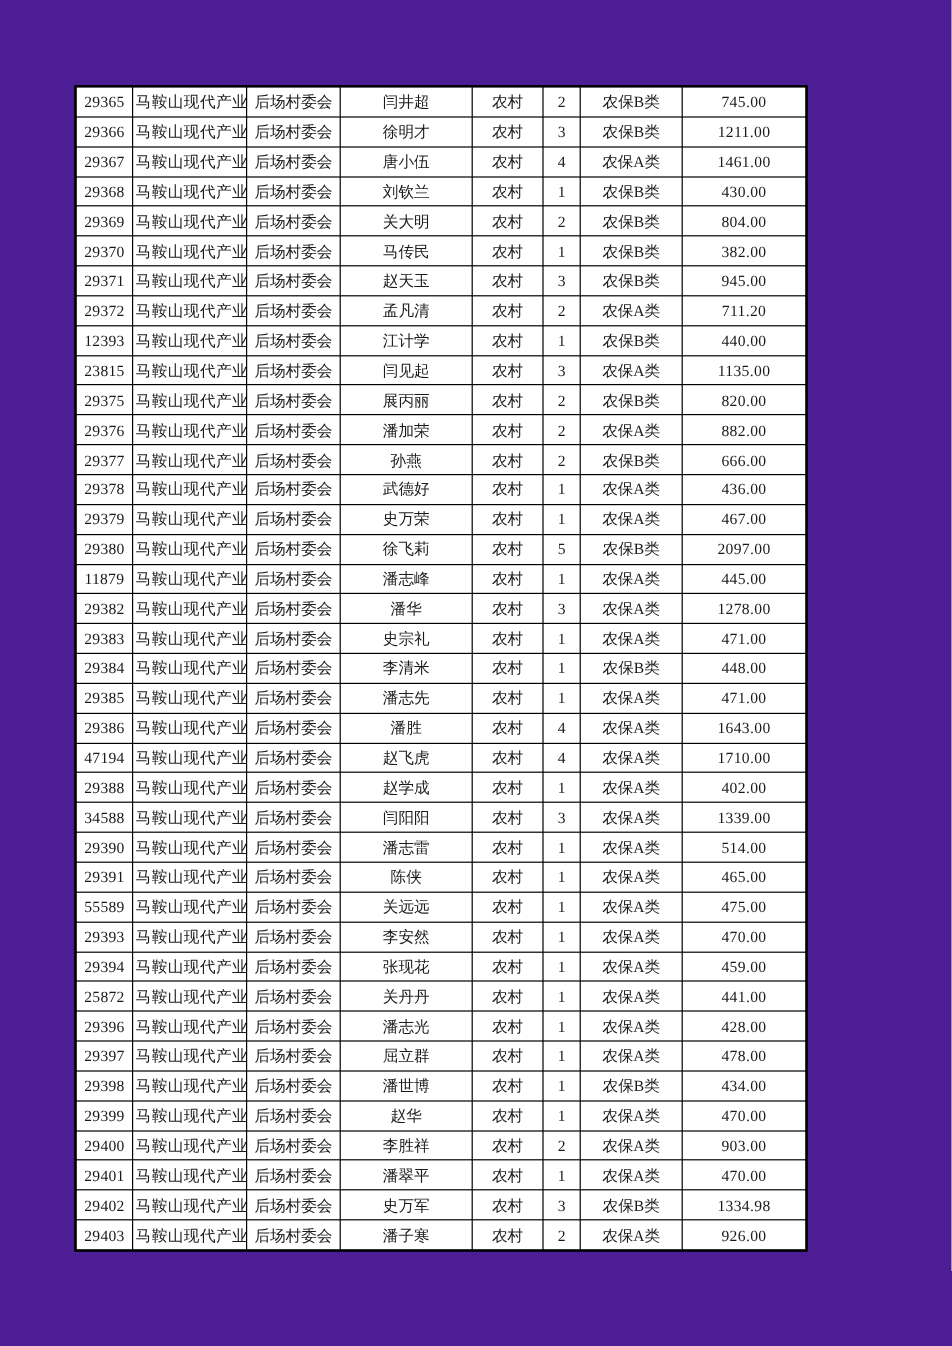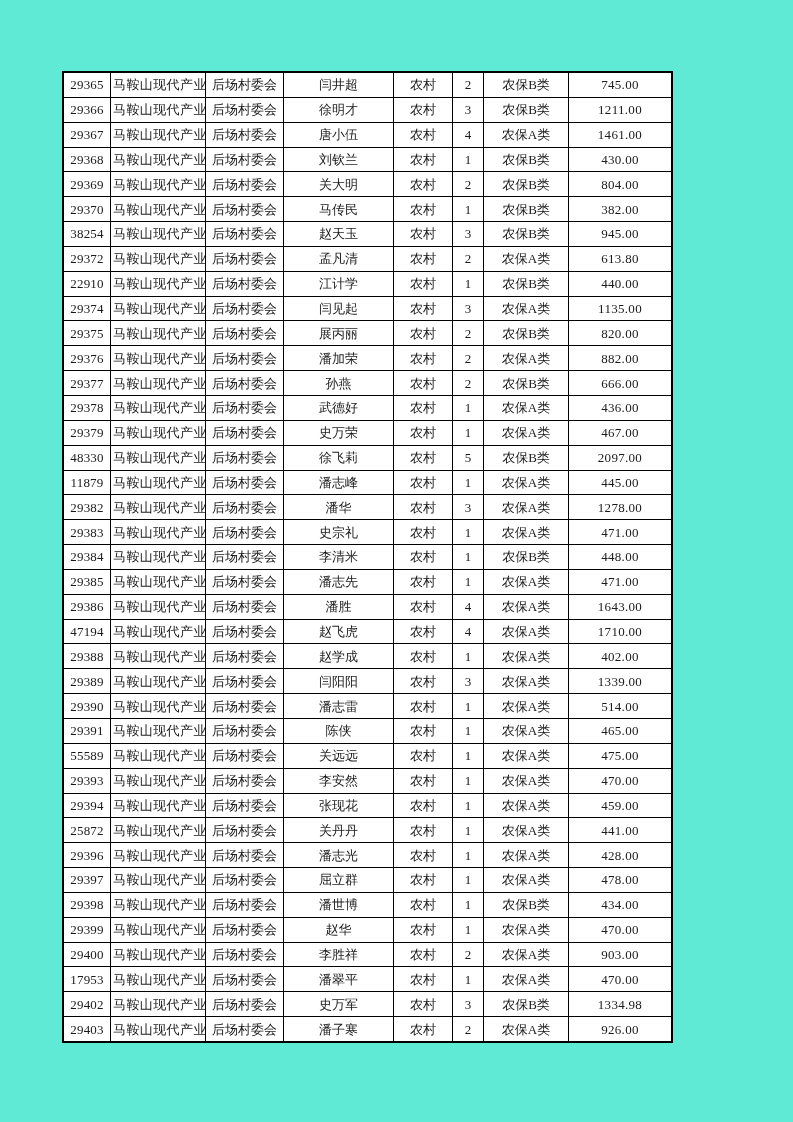--- a/index.html
+++ b/index.html
@@ -4,21 +4,21 @@
 <style>
   html, body {
     margin: 0;
     padding: 0;
     background: #ffffff;
   }
   .page {
     position: relative;
     width: 793px;
     height: 1122px;
-    background: #5eead4;
+    background: #4c1d95;
     font-family: "Liberation Serif", "DejaVu Serif", serif;
     color: #1a1a1a;
     overflow: hidden;
   }
   .data-table {
     position: absolute;
     left: 62px;
     top: 71px;
     width: 607px;
     height: 968px;
@@ -94,45 +94,45 @@
       <div class="cell col-category">农保B类</div>
       <div class="cell col-amount">804.00</div>
       <div class="cell col-id">29370</div>
       <div class="cell col-org">马鞍山现代产业</div>
       <div class="cell col-village">后场村委会</div>
       <div class="cell col-name">马传民</div>
       <div class="cell col-type">农村</div>
       <div class="cell col-count">1</div>
       <div class="cell col-category">农保B类</div>
       <div class="cell col-amount">382.00</div>
-      <div class="cell col-id">38254</div>
+      <div class="cell col-id">29371</div>
       <div class="cell col-org">马鞍山现代产业</div>
       <div class="cell col-village">后场村委会</div>
       <div class="cell col-name">赵天玉</div>
       <div class="cell col-type">农村</div>
       <div class="cell col-count">3</div>
       <div class="cell col-category">农保B类</div>
       <div class="cell col-amount">945.00</div>
       <div class="cell col-id">29372</div>
       <div class="cell col-org">马鞍山现代产业</div>
       <div class="cell col-village">后场村委会</div>
       <div class="cell col-name">孟凡清</div>
       <div class="cell col-type">农村</div>
       <div class="cell col-count">2</div>
       <div class="cell col-category">农保A类</div>
-      <div class="cell col-amount">613.80</div>
-      <div class="cell col-id">22910</div>
+      <div class="cell col-amount">711.20</div>
+      <div class="cell col-id">12393</div>
       <div class="cell col-org">马鞍山现代产业</div>
       <div class="cell col-village">后场村委会</div>
       <div class="cell col-name">江计学</div>
       <div class="cell col-type">农村</div>
       <div class="cell col-count">1</div>
       <div class="cell col-category">农保B类</div>
       <div class="cell col-amount">440.00</div>
-      <div class="cell col-id">29374</div>
+      <div class="cell col-id">23815</div>
       <div class="cell col-org">马鞍山现代产业</div>
       <div class="cell col-village">后场村委会</div>
       <div class="cell col-name">闫见起</div>
       <div class="cell col-type">农村</div>
       <div class="cell col-count">3</div>
       <div class="cell col-category">农保A类</div>
       <div class="cell col-amount">1135.00</div>
       <div class="cell col-id">29375</div>
       <div class="cell col-org">马鞍山现代产业</div>
       <div class="cell col-village">后场村委会</div>
@@ -166,21 +166,21 @@
       <div class="cell col-category">农保A类</div>
       <div class="cell col-amount">436.00</div>
       <div class="cell col-id">29379</div>
       <div class="cell col-org">马鞍山现代产业</div>
       <div class="cell col-village">后场村委会</div>
       <div class="cell col-name">史万荣</div>
       <div class="cell col-type">农村</div>
       <div class="cell col-count">1</div>
       <div class="cell col-category">农保A类</div>
       <div class="cell col-amount">467.00</div>
-      <div class="cell col-id">48330</div>
+      <div class="cell col-id">29380</div>
       <div class="cell col-org">马鞍山现代产业</div>
       <div class="cell col-village">后场村委会</div>
       <div class="cell col-name">徐飞莉</div>
       <div class="cell col-type">农村</div>
       <div class="cell col-count">5</div>
       <div class="cell col-category">农保B类</div>
       <div class="cell col-amount">2097.00</div>
       <div class="cell col-id">11879</div>
       <div class="cell col-org">马鞍山现代产业</div>
       <div class="cell col-village">后场村委会</div>
@@ -238,21 +238,21 @@
       <div class="cell col-category">农保A类</div>
       <div class="cell col-amount">1710.00</div>
       <div class="cell col-id">29388</div>
       <div class="cell col-org">马鞍山现代产业</div>
       <div class="cell col-village">后场村委会</div>
       <div class="cell col-name">赵学成</div>
       <div class="cell col-type">农村</div>
       <div class="cell col-count">1</div>
       <div class="cell col-category">农保A类</div>
       <div class="cell col-amount">402.00</div>
-      <div class="cell col-id">29389</div>
+      <div class="cell col-id">34588</div>
       <div class="cell col-org">马鞍山现代产业</div>
       <div class="cell col-village">后场村委会</div>
       <div class="cell col-name">闫阳阳</div>
       <div class="cell col-type">农村</div>
       <div class="cell col-count">3</div>
       <div class="cell col-category">农保A类</div>
       <div class="cell col-amount">1339.00</div>
       <div class="cell col-id">29390</div>
       <div class="cell col-org">马鞍山现代产业</div>
       <div class="cell col-village">后场村委会</div>
@@ -334,21 +334,21 @@
       <div class="cell col-category">农保A类</div>
       <div class="cell col-amount">470.00</div>
       <div class="cell col-id">29400</div>
       <div class="cell col-org">马鞍山现代产业</div>
       <div class="cell col-village">后场村委会</div>
       <div class="cell col-name">李胜祥</div>
       <div class="cell col-type">农村</div>
       <div class="cell col-count">2</div>
       <div class="cell col-category">农保A类</div>
       <div class="cell col-amount">903.00</div>
-      <div class="cell col-id">17953</div>
+      <div class="cell col-id">29401</div>
       <div class="cell col-org">马鞍山现代产业</div>
       <div class="cell col-village">后场村委会</div>
       <div class="cell col-name">潘翠平</div>
       <div class="cell col-type">农村</div>
       <div class="cell col-count">1</div>
       <div class="cell col-category">农保A类</div>
       <div class="cell col-amount">470.00</div>
       <div class="cell col-id">29402</div>
       <div class="cell col-org">马鞍山现代产业</div>
       <div class="cell col-village">后场村委会</div>

